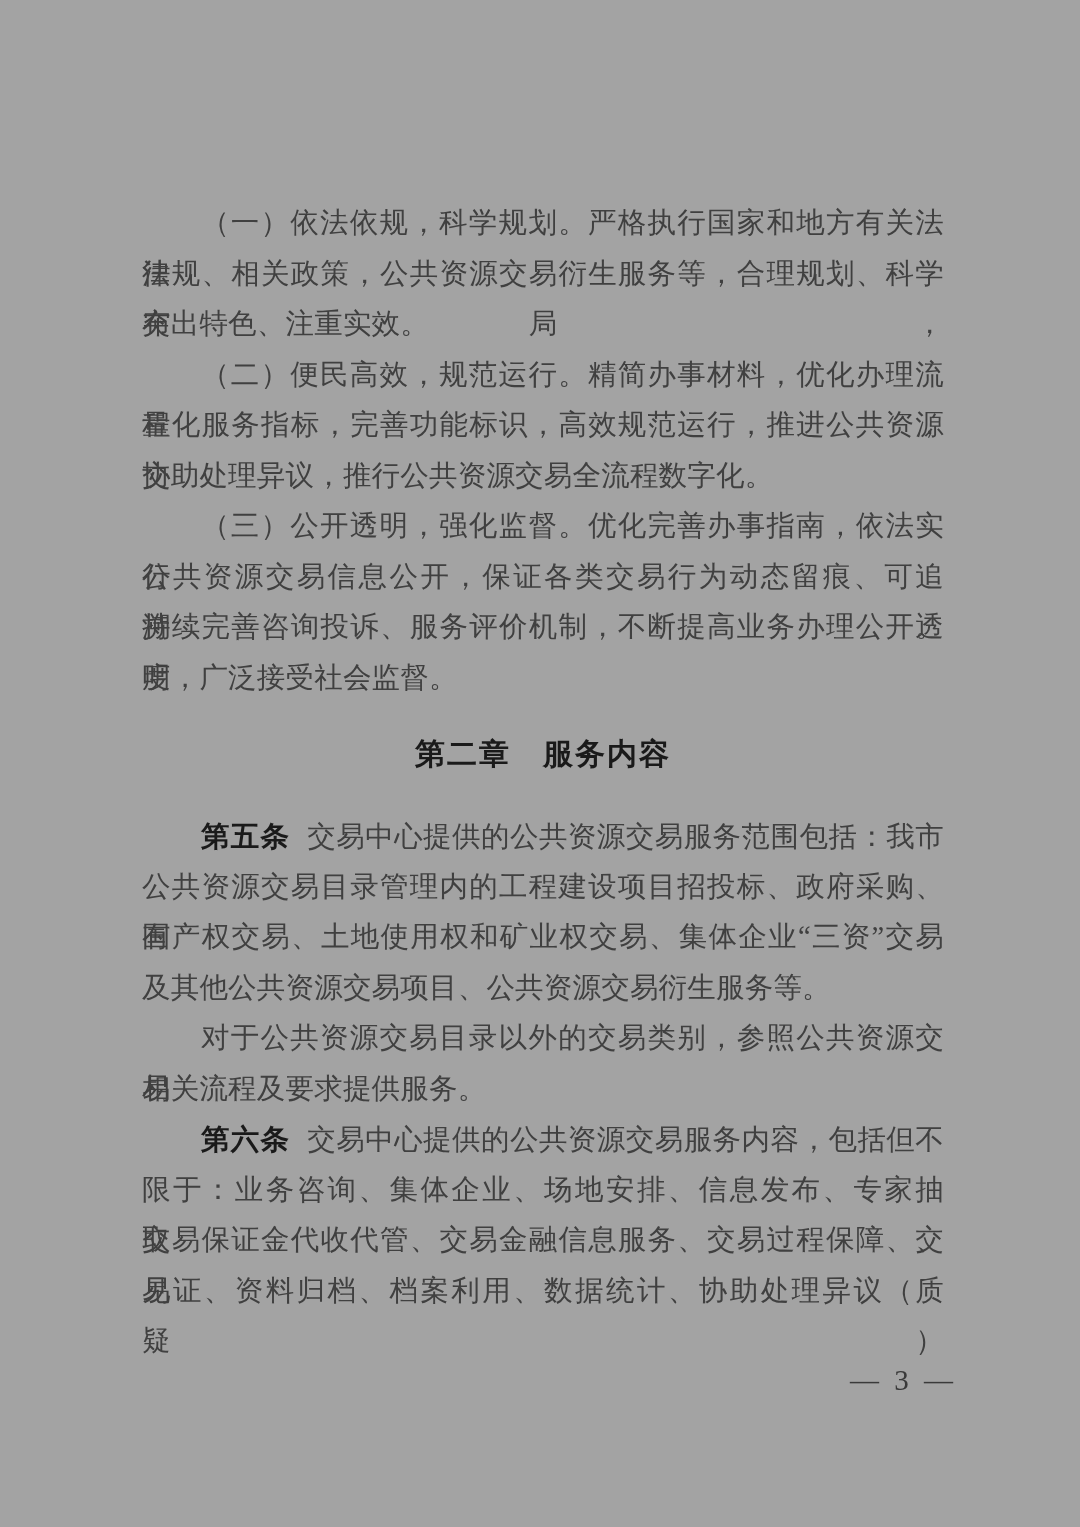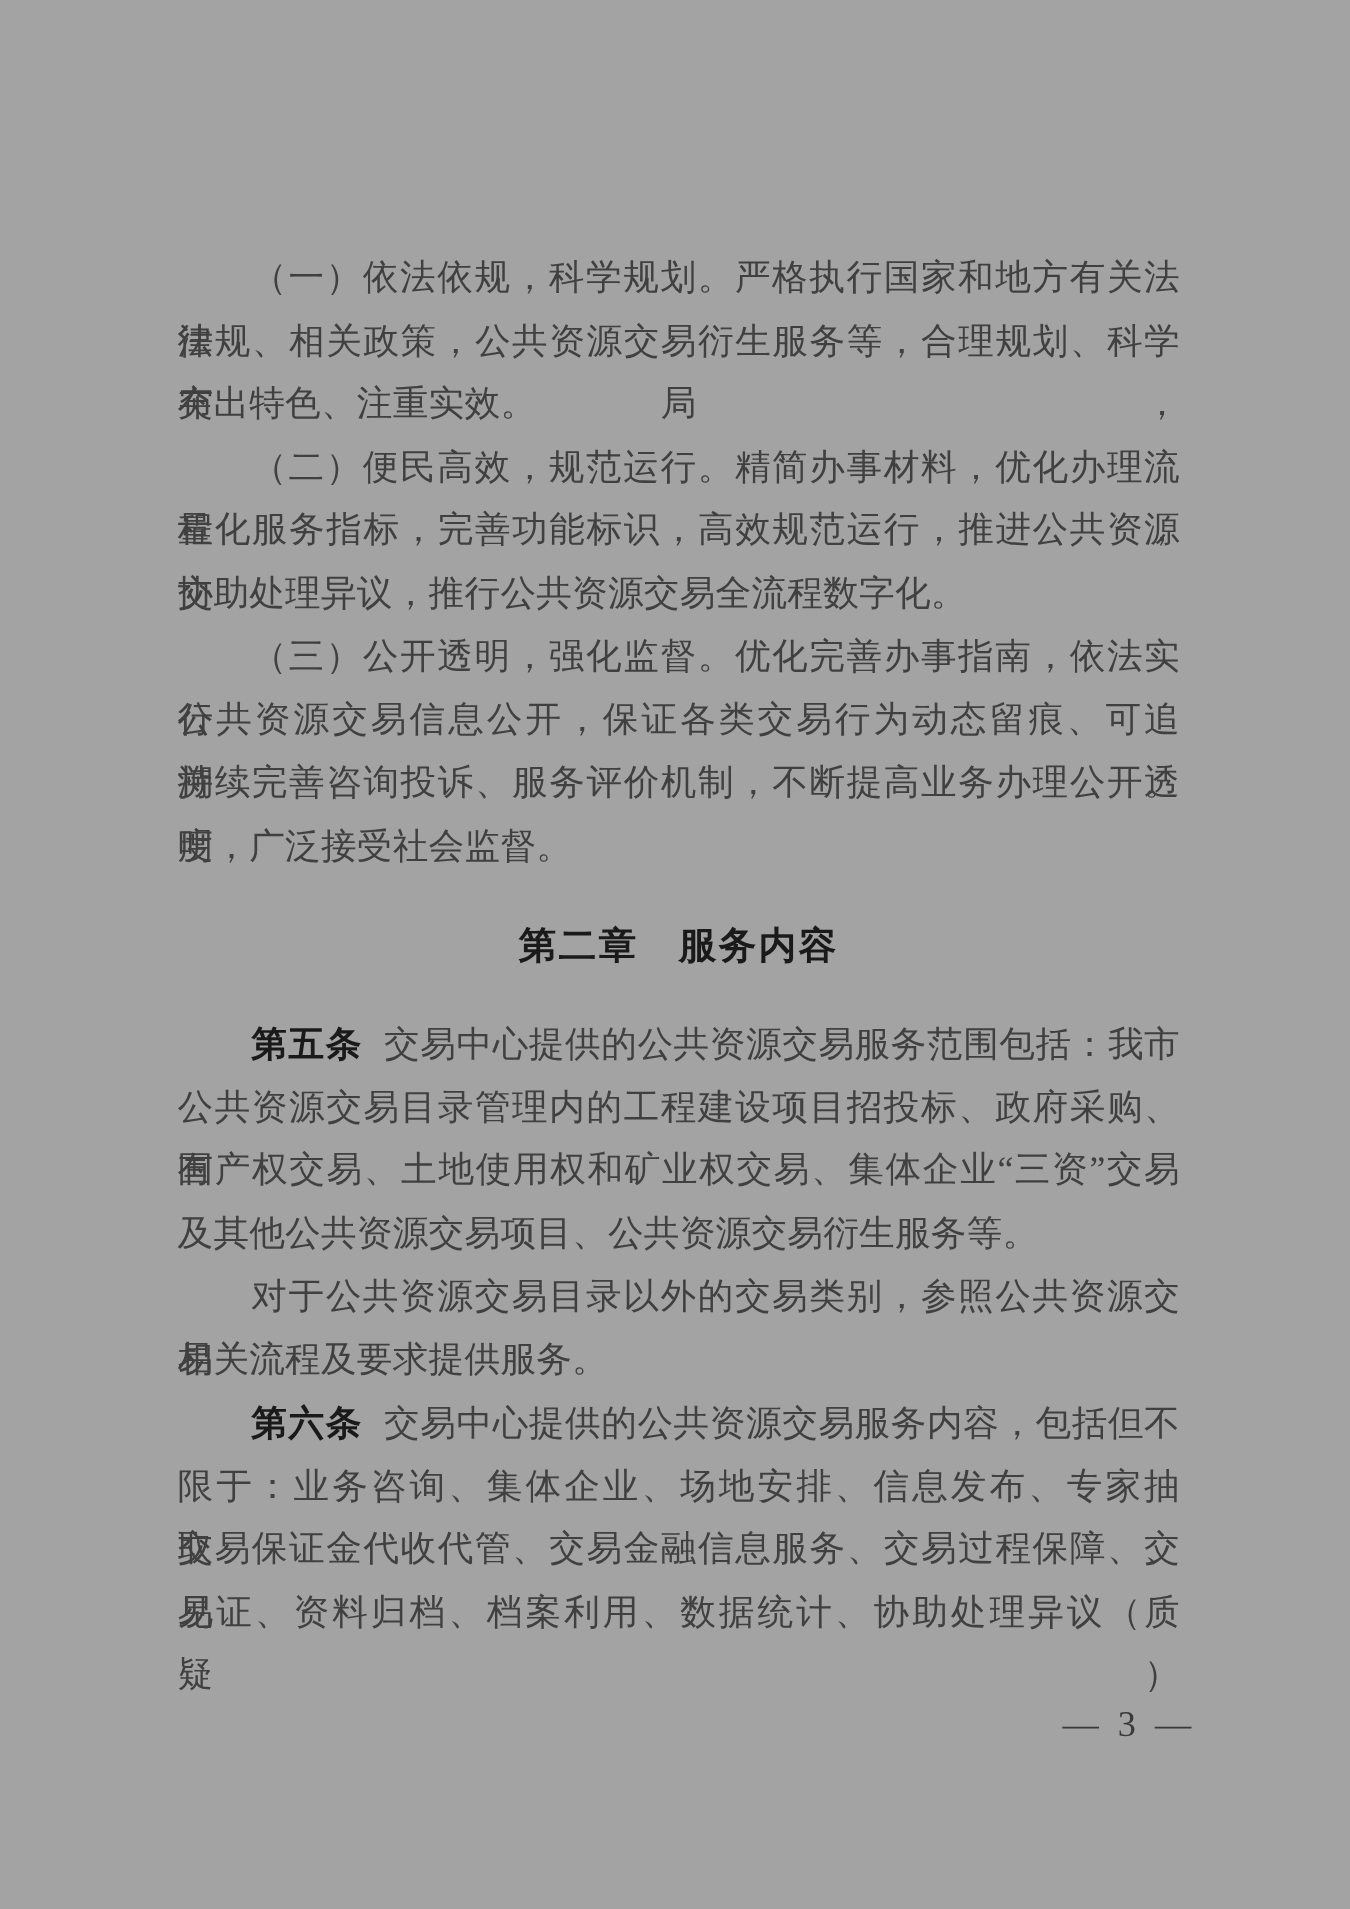--- a/index.html
+++ b/index.html
@@ -46,21 +46,21 @@
     margin-right: 17px;
     letter-spacing: 1px;
   }
   .chapter {
     margin-top: 28px;
     margin-bottom: 29px;
     height: 51px;
     line-height: 51px;
     text-align: center;
     text-align-last: center;
-    font-family: Liberation Serif, serif;
+    font-family: Liberation Mono, monospace;
     font-weight: 700;
     font-size: 30px;
     color: #1a1a1a;
     letter-spacing: 2px;
     white-space: nowrap;
   }
   .page-number {
     position: absolute;
     top: 1360px;
     right: 123px;

